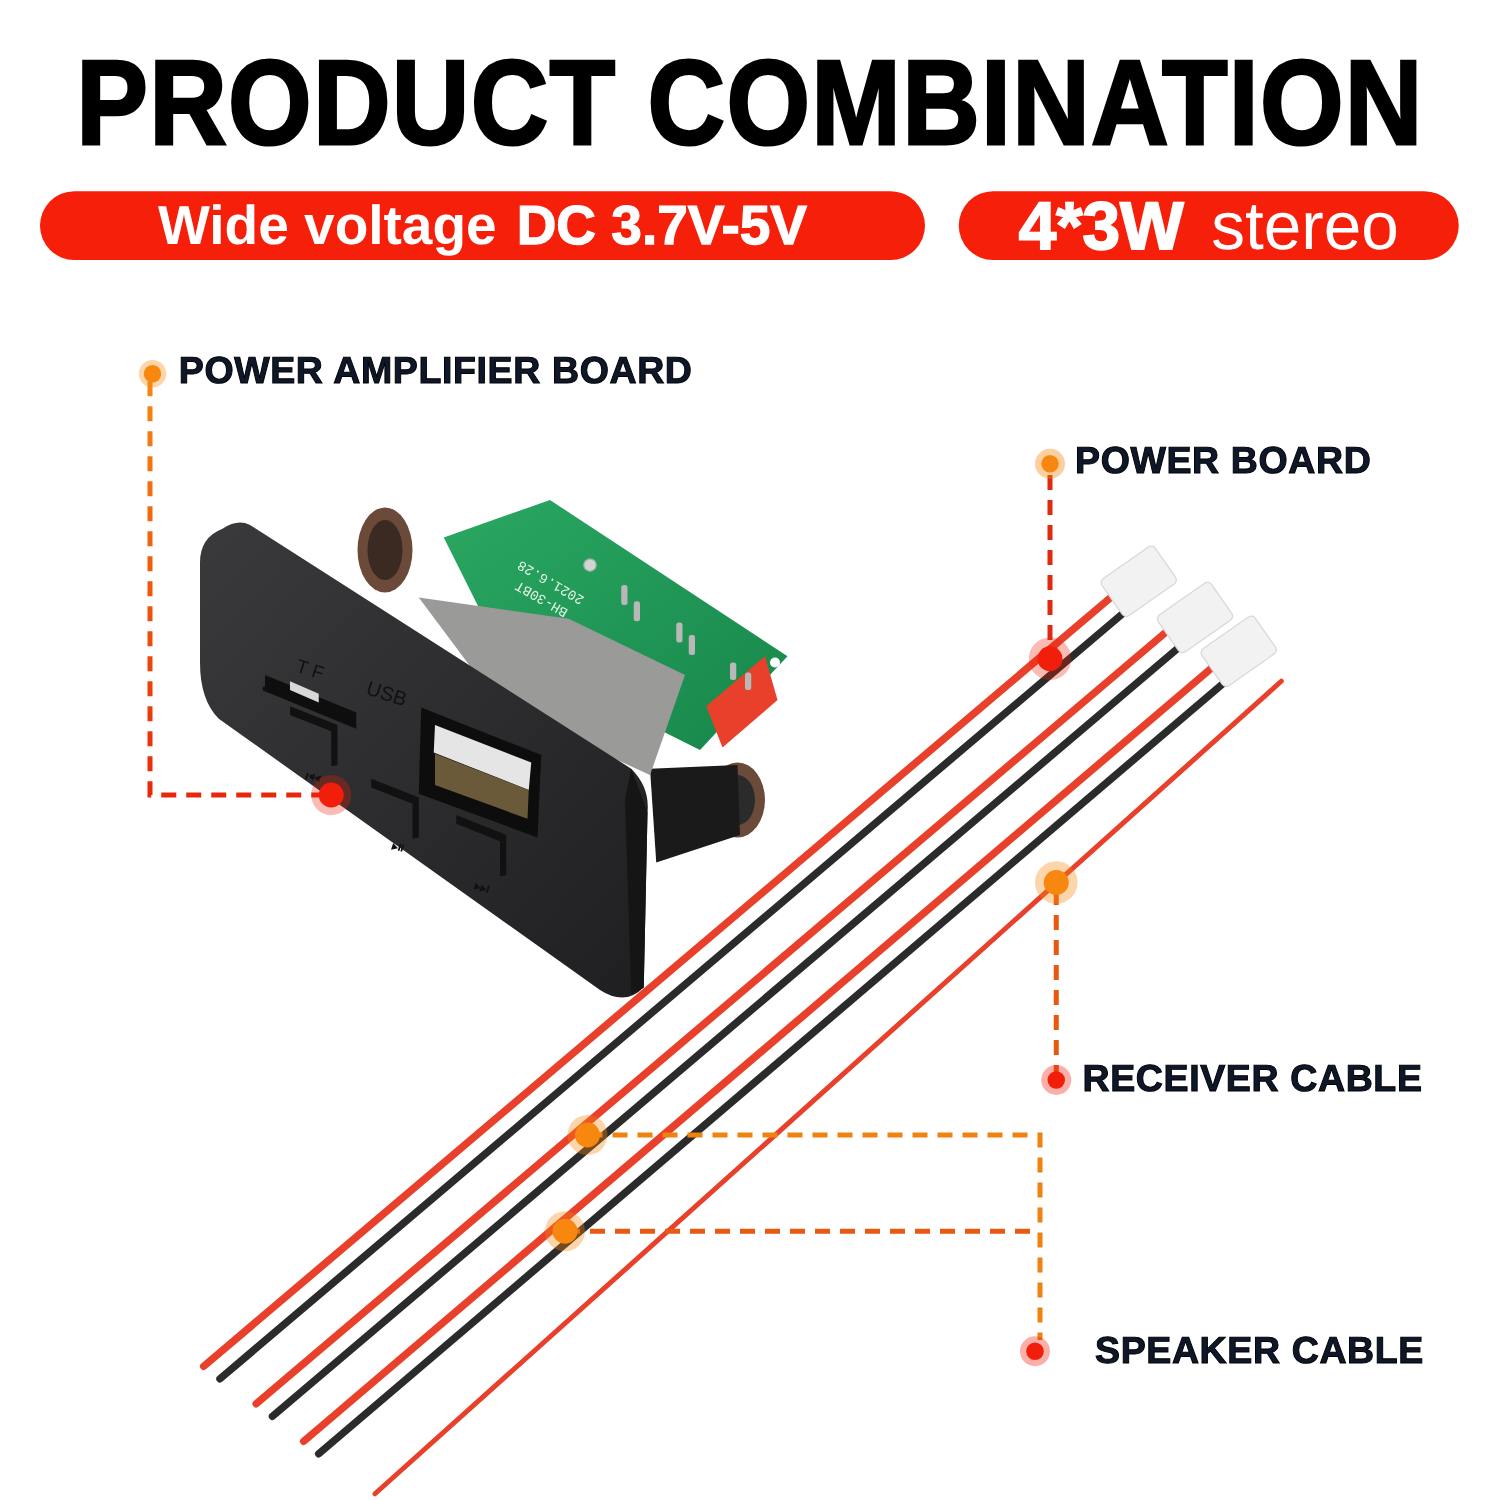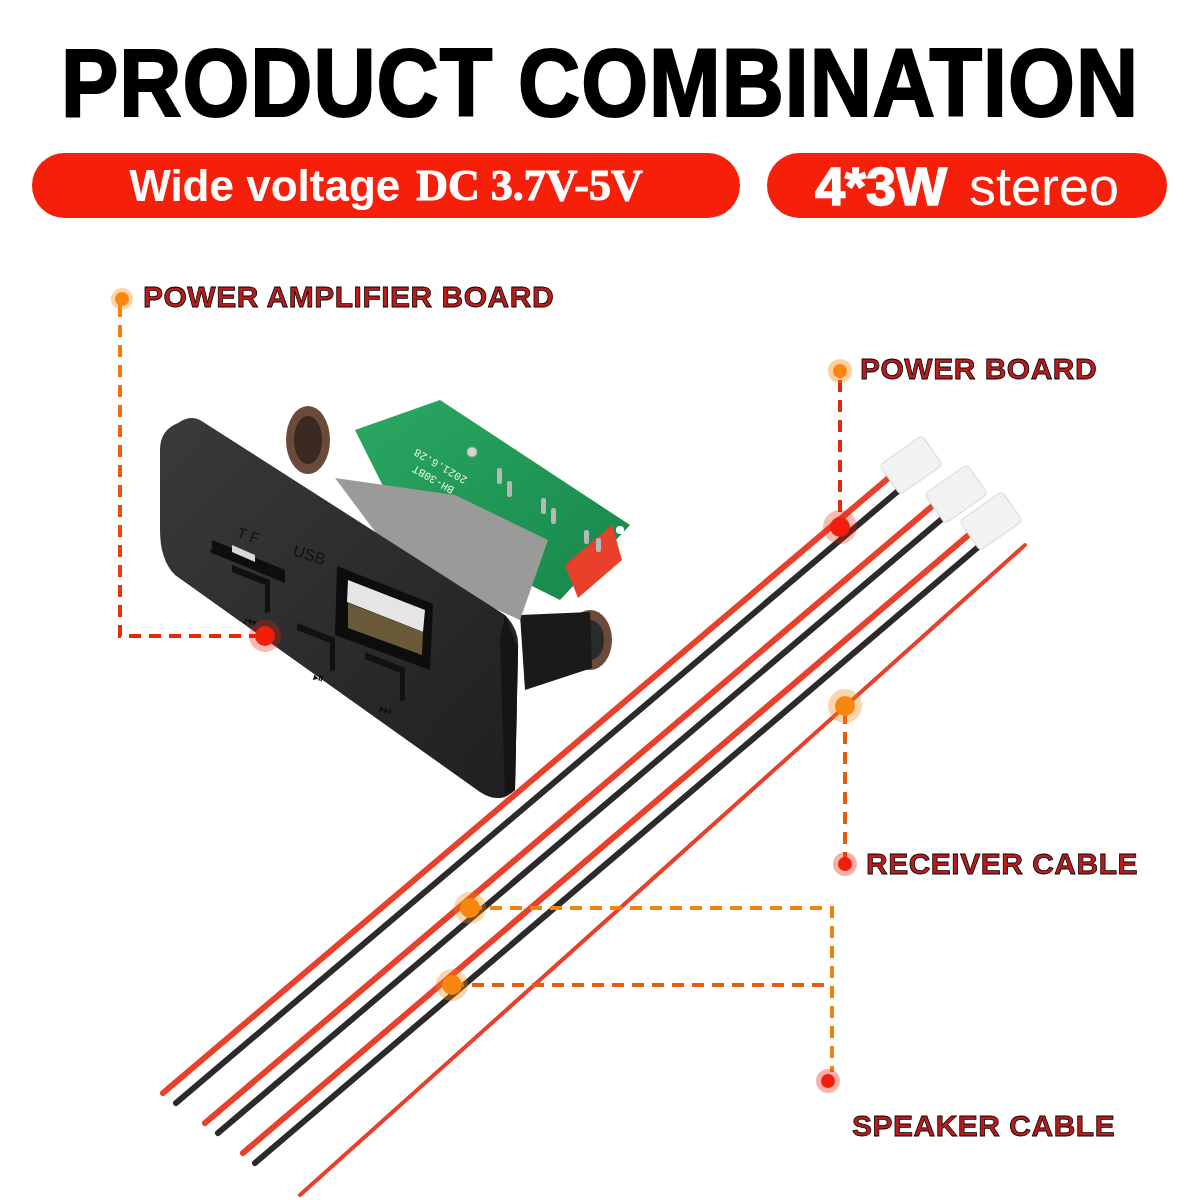--- a/index.html
+++ b/index.html
@@ -1,25 +1,25 @@
 <!DOCTYPE html>
 <html><head>
 <meta charset="utf-8">
 <style>
   html, body { margin:0; padding:0; background:#ffffff; }
   body { width:1200px; height:1200px; position:relative; overflow:hidden; font-family:"Liberation Sans", sans-serif; }
   .title { position:absolute; left:0; top:28px; width:1200px; text-align:center; font-family:"Liberation Sans", sans-serif; font-weight:900; font-size:86px; letter-spacing:1px; color:#000; transform:scaleY(1.12); transform-origin:top center; -webkit-text-stroke:2px #000; }
-  .pill { position:absolute; top:153px; height:65px; background:#f51f0a; border-radius:38px; color:#fff; display:flex; align-items:center; justify-content:center; white-space:nowrap; }
+  .pill { position:absolute; top:153px; height:55px; background:#f51f0a; border-radius:38px; color:#fff; display:flex; align-items:center; justify-content:center; white-space:nowrap; }
   .pill1 { left:32px; width:708px; font-size:44px; }
   .pill1 .reg { font-weight:bold; }
-  .pill1 .bold { font-weight:900; margin-left:16px;font-family:Liberation Serif, serif; -webkit-text-stroke:1px #fff; }
+  .pill1 .bold { font-weight:900; margin-left:16px; -webkit-text-stroke:1px #fff; }
   .pill2 { left:767px; width:400px; font-size:54px; }
   .pill2 .bold { font-weight:900; -webkit-text-stroke:1.5px #fff; }
   .pill2 .reg { font-weight:normal; margin-left:22px; }
-  .label { position:absolute; font-weight:900; color:#b91c1c; font-size:30px; letter-spacing:0.5px; -webkit-text-stroke:0.8px #000; white-space:nowrap; }
+  .label { position:absolute; font-weight:900; color:#0f172a; font-size:30px; letter-spacing:0.5px; -webkit-text-stroke:0.8px #000; white-space:nowrap; }
   svg.art { position:absolute; left:0; top:0; }
 </style>
 </head>
 <body>
 
 <div class="title">PRODUCT COMBINATION</div>
 
 <div class="pill pill1">
   <span class="reg">Wide voltage</span>
   <span class="bold">DC 3.7V-5V</span>
@@ -150,13 +150,13 @@
     <circle cx="452" cy="985" r="16" fill="#f7870f" opacity="0.35"></circle>
     <circle cx="452" cy="985" r="10" fill="#f7870f"></circle>
     <circle cx="828" cy="1081" r="12" fill="#f01e0a" opacity="0.35"></circle>
     <circle cx="828" cy="1081" r="7" fill="#f01e0a"></circle>
   </g>
 </svg>
 
 <div class="label" style="left:143px; top:280px;">POWER AMPLIFIER BOARD</div>
 <div class="label" style="left:860px; top:352px;">POWER BOARD</div>
 <div class="label" style="left:866px; top:847px;">RECEIVER CABLE</div>
-<div class="label" style="left:852px; top:1064px;margin-top:45px;">SPEAKER CABLE</div>
+<div class="label" style="left:876px; top:1064px;">SPEAKER CABLE</div>
 
 </body></html>

